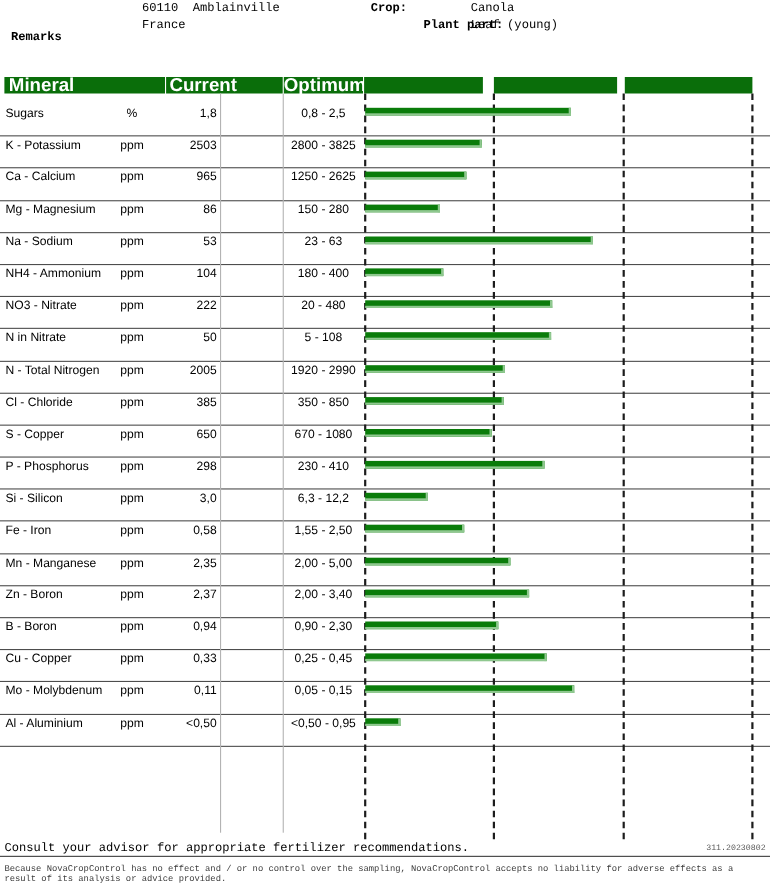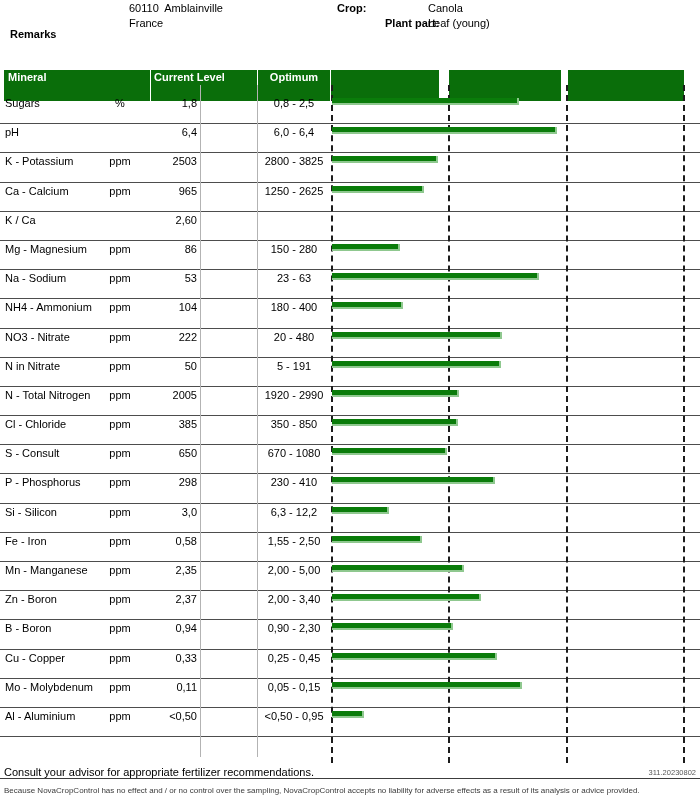--- a/index.html
+++ b/index.html
@@ -1,36 +1,36 @@
 <!DOCTYPE html>
 <html><head>
 <meta charset="utf-8">
 <style>
   html,body{margin:0;padding:0;}
   body{
     width:700px;height:809px;background:#ffffff;position:relative;
     font-family:"Liberation Sans",sans-serif;font-size:11px;color:#000;
     overflow:hidden;
   }
-  .abs{position:absolute;}
+  .abs{position:absolute;font-family:Liberation Mono, monospace;}
   .pre{white-space:pre;}
 
   
   #addr1{left:129px;top:2px;}
   #addr2{left:129px;top:17px;}
   #crop-label{left:337px;top:2px;font-weight:bold;}
   #crop-value{left:428px;top:2px;}
   #plant-label{left:337px;top:17px;font-weight:bold;padding-left:48px;}
   #plant-value{left:428px;top:17px;}
   #remarks{left:10px;top:28px;font-weight:bold;}
 
   
   .hcell{
-    position:absolute;top:70px;height:31px;background:#0a6e0a;color:#ffffff;
-    font-weight:bold;font-size:11px;line-height:15px;box-sizing:border-box;
+    position:absolute;top:70px;height:15px;background:#0a6e0a;color:#ffffff;
+    font-weight:bold;font-size:17px;line-height:15px;box-sizing:border-box;
   }
   #h-mineral{left:4px;width:146px;padding-left:4px;}
   #h-current{left:151px;width:106px;padding-left:3px;}
   #h-optimum{left:258px;width:72px;text-align:center;}
   #h-seg1{left:331px;width:108px;}
   #h-seg2{left:449px;width:112px;}
   #h-seg3{left:568px;width:116px;}
 
   
   #table-body{position:absolute;left:0;top:95px;width:700px;}
@@ -75,48 +75,34 @@
 
 <div id="table-body">
     <div class="row">
     <span class="c-name">Sugars</span>
     <span class="c-unit">%</span>
     <span class="c-value">1,8</span>
     <span class="c-opt">0,8 - 2,5</span>
     <div class="level-bar" style="width: 185.328px;"></div>
   </div>
     <div class="row">
-    <span class="c-name">pH</span>
-    <span class="c-unit"></span>
-    <span class="c-value">6,4</span>
-    <span class="c-opt">6,0 - 6,4</span>
-    <div class="level-bar" style="width: 222.534px;"></div>
-  </div>
-    <div class="row">
     <span class="c-name">K - Potassium</span>
     <span class="c-unit">ppm</span>
     <span class="c-value">2503</span>
     <span class="c-opt">2800 - 3825</span>
     <div class="level-bar" style="width: 103.545px;"></div>
   </div>
     <div class="row">
     <span class="c-name">Ca - Calcium</span>
     <span class="c-unit">ppm</span>
     <span class="c-value">965</span>
     <span class="c-opt">1250 - 2625</span>
     <div class="level-bar" style="width: 89.505px;"></div>
   </div>
     <div class="row">
-    <span class="c-name">K / Ca</span>
-    <span class="c-unit"></span>
-    <span class="c-value">2,60</span>
-    <span class="c-opt"></span>
-
-  </div>
-    <div class="row">
     <span class="c-name">Mg - Magnesium</span>
     <span class="c-unit">ppm</span>
     <span class="c-value">86</span>
     <span class="c-opt">150 - 280</span>
     <div class="level-bar" style="width: 66.339px;"></div>
   </div>
     <div class="row">
     <span class="c-name">Na - Sodium</span>
     <span class="c-unit">ppm</span>
     <span class="c-value">53</span>
@@ -134,39 +120,39 @@
     <span class="c-name">NO3 - Nitrate</span>
     <span class="c-unit">ppm</span>
     <span class="c-value">222</span>
     <span class="c-opt">20 - 480</span>
     <div class="level-bar" style="width: 167.778px;"></div>
   </div>
     <div class="row">
     <span class="c-name">N in Nitrate</span>
     <span class="c-unit">ppm</span>
     <span class="c-value">50</span>
-    <span class="c-opt">5 - 191</span>
+    <span class="c-opt">5 - 108</span>
     <div class="level-bar" style="width: 167.427px;"></div>
   </div>
     <div class="row">
     <span class="c-name">N - Total Nitrogen</span>
     <span class="c-unit">ppm</span>
     <span class="c-value">2005</span>
     <span class="c-opt">1920 - 2990</span>
     <div class="level-bar" style="width: 125.307px;"></div>
   </div>
     <div class="row">
     <span class="c-name">Cl - Chloride</span>
     <span class="c-unit">ppm</span>
     <span class="c-value">385</span>
     <span class="c-opt">350 - 850</span>
     <div class="level-bar" style="width: 124.254px;"></div>
   </div>
     <div class="row">
-    <span class="c-name">S - Consult</span>
+    <span class="c-name">S - Copper</span>
     <span class="c-unit">ppm</span>
     <span class="c-value">650</span>
     <span class="c-opt">670 - 1080</span>
     <div class="level-bar" style="width: 112.671px;"></div>
   </div>
     <div class="row">
     <span class="c-name">P - Phosphorus</span>
     <span class="c-unit">ppm</span>
     <span class="c-value">298</span>
     <span class="c-opt">230 - 410</span>

